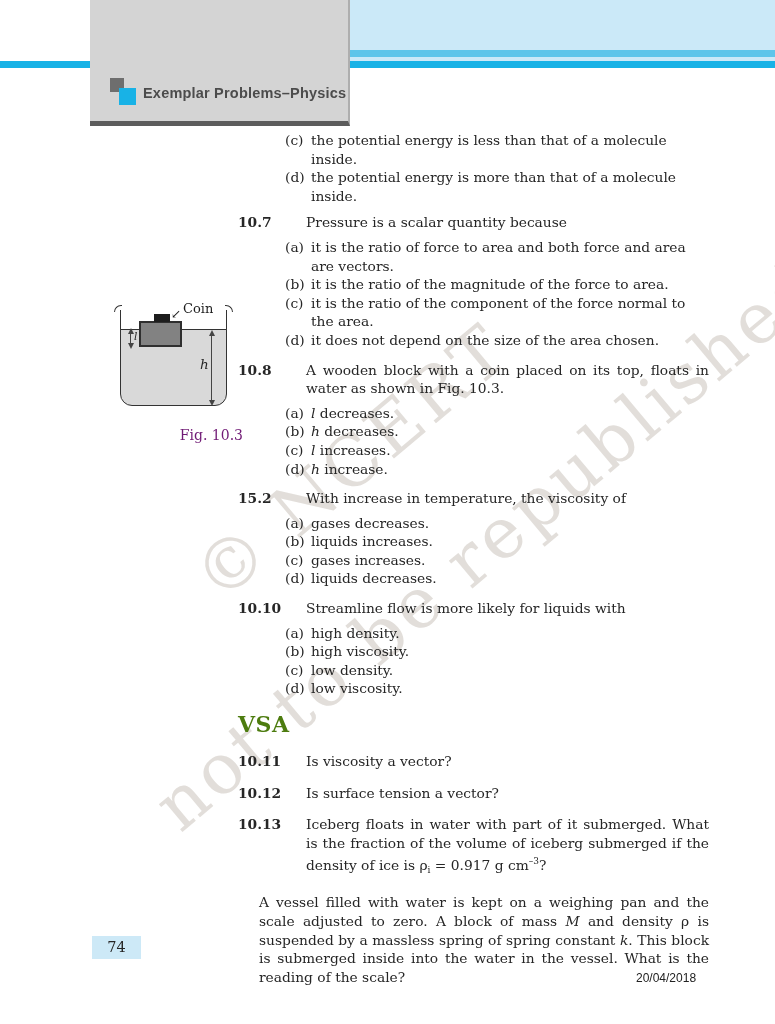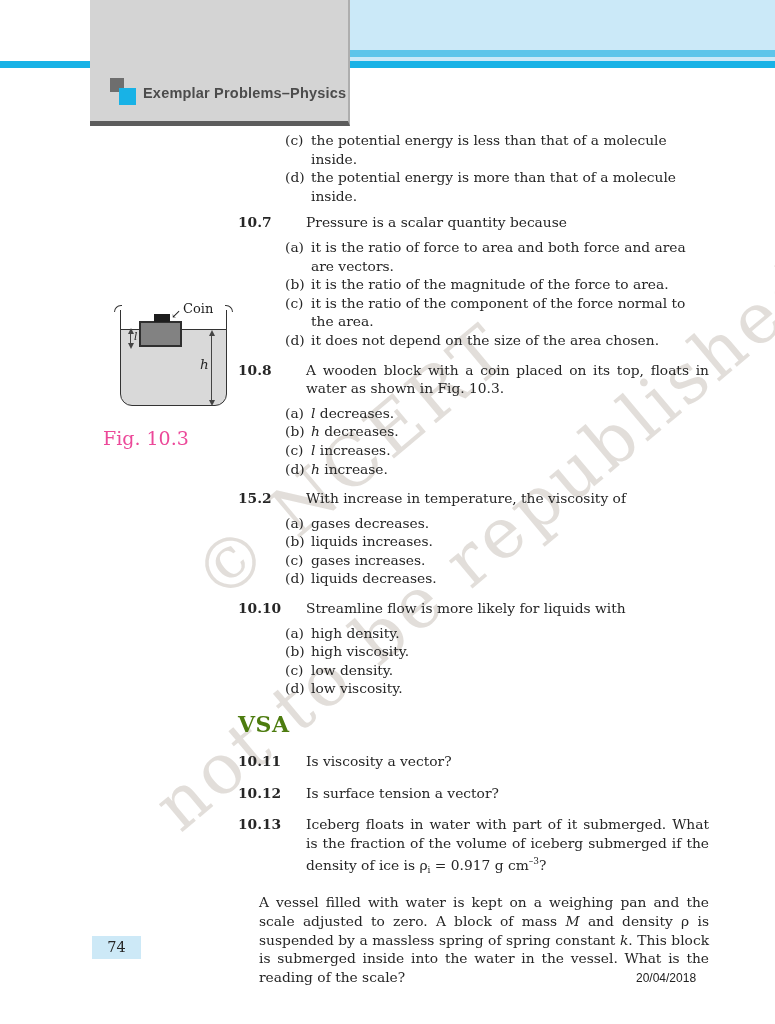--- a/index.html
+++ b/index.html
@@ -46,21 +46,21 @@
   .vline { position:absolute; width:0; border-left:1.1px solid #444; }
   .l-line { left:27px; top:34px; height:13px; }
   .h-line { left:108px; top:36px; height:68px; }
   .ah { position:absolute; width:0; height:0; border-left:3px solid transparent; border-right:3px solid transparent; }
   .ah-up { border-bottom:6px solid #444; }
   .ah-down { border-top:6px solid #444; }
   .l-up { left:24.5px; top:31px; } .l-down { left:24.5px; top:46px; }
   .h-up { left:105.5px; top:33px; } .h-down { left:105.5px; top:103px; }
   .l-label { position:absolute; left:31px; top:33px; font-style:italic; font-size:10.5px; }
   .h-label { position:absolute; left:97px; top:59px; font-style:italic; font-size:13.5px; }
-  .fig-caption { position:absolute; left:0; top:130px; width:100%; text-align:left; font-size:19px; color:#ec4899; }
+  .fig-caption { position:absolute; left:0; top:130px; width:100%; text-align:right; font-size:14px; color:#701a75; }
   
   .content { position:absolute; left:238px; top:131px; width:471px; z-index:2; font-size:13.8px; line-height:18.6px; }
   .qrow { display:flex; margin-bottom:6px;justify-content:flex-end; }
   .qnum { width:47px; flex-shrink:0; font-weight:bold; }
   .qtext { flex:1; text-align:justify;margin-left:21px; }
   .optrow { display:flex; padding-left:47px; }
   .optletter { width:26px; flex-shrink:0; }
   .opttext { flex:1; }
   .var { font-style:italic; }
   .carry { margin-bottom:8px; }

